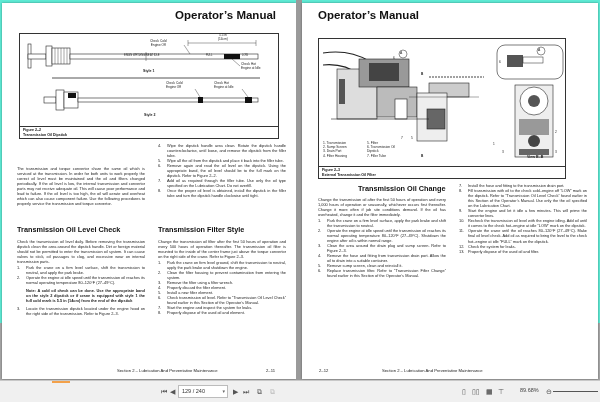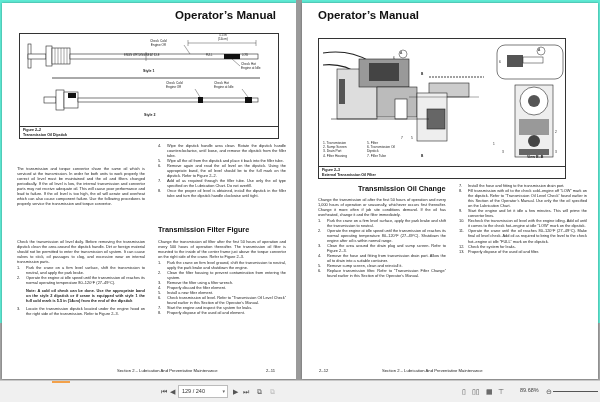--- a/index.html
+++ b/index.html
@@ -86,20 +86,21 @@
 Engine at Idle</div>
       <div class="lbl" style="left:124px; top:80px; font-weight:bold; font-size:3.6px;">Style 2</div>
       <div class="fig-caption">
         <div>Figure 2–2</div>
         <div>Transmission Oil Dipstick</div>
       </div>
     </div>
 
     <div class="body" style="left:15px; top:163px; width:128px;">The transmission and torque convertor share the same oil which is serviced at the transmission. In order for both units to work properly the correct oil level must be maintained and the oil and filters changed periodically. If the oil level is low, the internal transmission and convertor parts may not receive adequate oil. This will cause poor performance and lead to failure. If the oil level is too high, the oil will aerate and overheat which can also cause component failure. Use the following procedures to properly service the transmission and torque convertor.</div>
 
+    <div class="h2" style="left:15px; top:223px; width:130px; font-size:7.3px;">Transmission Oil Level Check</div>
     <div class="body" style="left:15px; top:236px; width:128px;">
       <p>Check the transmission oil level daily. Before removing the transmission dipstick clean the area around the dipstick handle. Dirt or foreign material should not be permitted to enter the transmission oil system. It can cause valves to stick, oil passages to clog, and excessive wear on internal transmission parts.</p>
       <ol>
         <li><span class="n">1.</span><span>Park the crane on a firm level surface, shift the transmission to neutral, and apply the park brake.</span></li>
         <li><span class="n">2.</span><span>Operate the engine at idle speed until the transmission oil reaches its normal operating temperature 80–120°F (27–49°C).</span></li>
       </ol>
       <div class="note">Note: A cold oil check can be done. Use the appropriate band on the style 2 dipstick or if crane is equipped with style 1 the full cold mark is 5.5 in (14cm) from the end of the dipstick</div>
       <ol>
         <li><span class="n">3.</span><span>Locate the transmission dipstick located under the engine hood on the right side of the transmission. Refer to Figure 2–3.</span></li>
       </ol>
@@ -108,21 +109,21 @@
     <div class="body" style="left:156px; top:140px; width:128px;">
       <ol>
         <li><span class="n">4.</span><span>Wipe the dipstick handle area clean. Rotate the dipstick handle counterclockwise, until loose, and remove the dipstick from the filler tube.</span></li>
         <li><span class="n">5.</span><span>Wipe all the oil from the dipstick and place it back into the filler tube.</span></li>
         <li><span class="n">6.</span><span>Remove again and read the oil level on the dipstick. Using the appropriate band, the oil level should be to the full mark on the dipstick. Refer to Figure 2–2.</span></li>
         <li><span class="n">7.</span><span>Add oil as required through the filler tube. Use only the oil type specified on the Lubrication Chart. Do not overfill.</span></li>
         <li><span class="n">8.</span><span>Once the proper oil level is obtained, install the dipstick in the filler tube and turn the dipstick handle clockwise until tight.</span></li>
       </ol>
     </div>
 
-    <div class="h2" style="left:156px; top:223px; width:130px; font-size:7.3px;">Transmission Filter Figure</div>
+    <div class="h2" style="left:156px; top:223px; width:130px; font-size:7.3px;">Transmission Filter Style</div>
     <div class="body" style="left:156px; top:236px; width:128px;">
       <p>Change the transmission oil filter after the first 50 hours of operation and every 500 hours of operation thereafter. The transmission oil filter is mounted to the inside of the center frame just above the torque convertor on the right side of the crane. Refer to Figure 2–3.</p>
       <ol>
         <li><span class="n">1.</span><span>Park the crane on firm level ground, shift the transmission to neutral, apply the park brake and shutdown the engine.</span></li>
         <li><span class="n">2.</span><span>Clean the filter housing to prevent contamination from entering the system.</span></li>
         <li><span class="n">3.</span><span>Remove the filter using a filter wrench.</span></li>
         <li><span class="n">4.</span><span>Properly discard the filter element.</span></li>
         <li><span class="n">5.</span><span>Install a new filter element.</span></li>
         <li><span class="n">6.</span><span>Check transmission oil level. Refer to “Transmission Oil Level Check” found earlier in this Section of the Operator’s Manual.</span></li>
         <li><span class="n">7.</span><span>Start the engine and inspect the system for leaks.</span></li>

